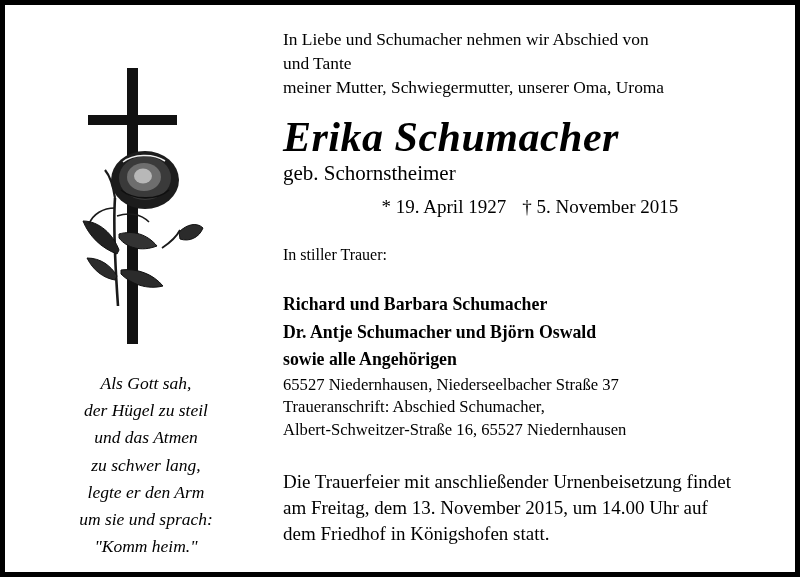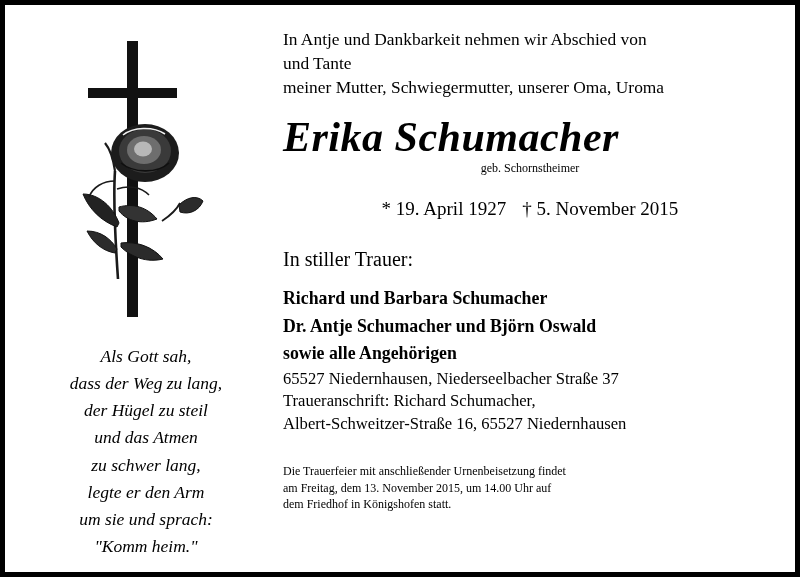--- a/index.html
+++ b/index.html
@@ -75,48 +75,48 @@
   .name {
     font-size: 42px;
     font-style: italic;
     font-weight: bold;
     letter-spacing: 0.5px;
     text-align: left;
     margin: 10px 0 2px 0;
     line-height: 1.05;
   }
   .maiden {
-    font-size: 12px;
-    text-align: center;
-    margin-bottom: 22px;
+    font-size: 21px;
+    text-align: left;
+    margin-bottom: 10px;
   }
   .dates {
     font-size: 19px;
     text-align: center;
     margin-bottom: 28px;
   }
   .dates .sep { display: inline-block; width: 16px; }
   .mourning-label {
-    font-size: 20px;
-    margin-bottom: 14px;
+    font-size: 16px;
+    margin-bottom: 27px;
   }
   .survivors {
     font-weight: bold;
     font-size: 17.8px;
     line-height: 1.55;
   }
   .survivors div { white-space: nowrap; }
   .address {
     font-size: 16.6px;
     line-height: 1.35;
     margin-bottom: 28px;
   }
   .address div { white-space: nowrap; }
   .ceremony {
-    font-size: 12px;
+    font-size: 19px;
     line-height: 1.38;
   }
   .ceremony div { white-space: nowrap; }
 </style>
 </head>
 <body>
 
 <div class="obituary">
   <div class="inner">
 
@@ -150,55 +150,54 @@
             <ellipse cx="103" cy="119" rx="17" ry="14" fill="#6e6e6e"></ellipse>
             <ellipse cx="102" cy="118" rx="9" ry="7.5" fill="#b8b8b8"></ellipse>
             <path d="M82 104 C 92 96, 112 95, 124 103" fill="none" stroke="#efefef" stroke-width="1.6"></path>
             <path d="M80 132 C 92 142, 116 143, 128 132" fill="none" stroke="#0f0f0f" stroke-width="1.6"></path>
           </g>
         </svg>
       </div>
 
       <div class="verse">
         <div>Als Gott sah,</div>
-        <div>dass der Weg zu lang,</div>
         <div>der Hügel zu steil</div>
         <div>und das Atmen</div>
         <div>zu schwer lang,</div>
         <div>legte er den Arm</div>
         <div>um sie und sprach:</div>
         <div>"Komm heim."</div>
       </div>
     </div>
 
     <div class="right-col">
 
       <div class="intro">
-        <div>In Antje und Dankbarkeit nehmen wir Abschied von</div>
+        <div>In Liebe und Schumacher nehmen wir Abschied von</div>
         <div>und Tante</div>
         <div>meiner Mutter, Schwiegermutter, unserer Oma, Uroma</div>
       </div>
 
       <div class="name">Erika Schumacher</div>
       <div class="maiden">geb. Schornstheimer</div>
       <div class="dates">
         <span>* 19. April 1927</span><span class="sep"></span><span>† 5. November 2015</span>
       </div>
 
       <div class="mourning-label">In stiller Trauer:</div>
 
       <div class="survivors">
         <div>Richard und Barbara Schumacher</div>
         <div>Dr. Antje Schumacher und Björn Oswald</div>
         <div>sowie alle Angehörigen</div>
       </div>
 
       <div class="address">
         <div>65527 Niedernhausen, Niederseelbacher Straße 37</div>
-        <div>Traueranschrift: Richard Schumacher,</div>
+        <div>Traueranschrift: Abschied Schumacher,</div>
         <div>Albert-Schweitzer-Straße 16, 65527 Niedernhausen</div>
       </div>
 
       <div class="ceremony">
         <div>Die Trauerfeier mit anschließender Urnenbeisetzung findet</div>
         <div>am Freitag, dem 13. November 2015, um 14.00 Uhr auf</div>
         <div>dem Friedhof in Königshofen statt.</div>
       </div>
 
     </div>

